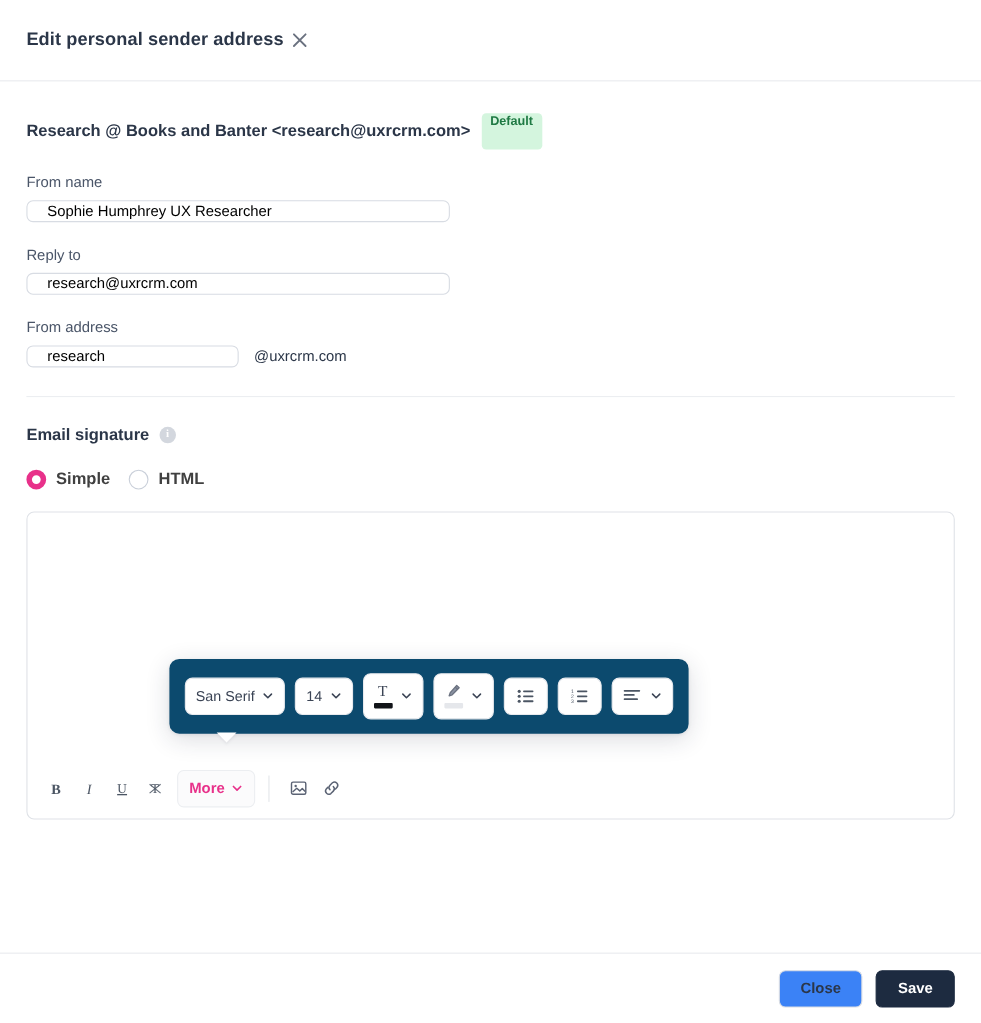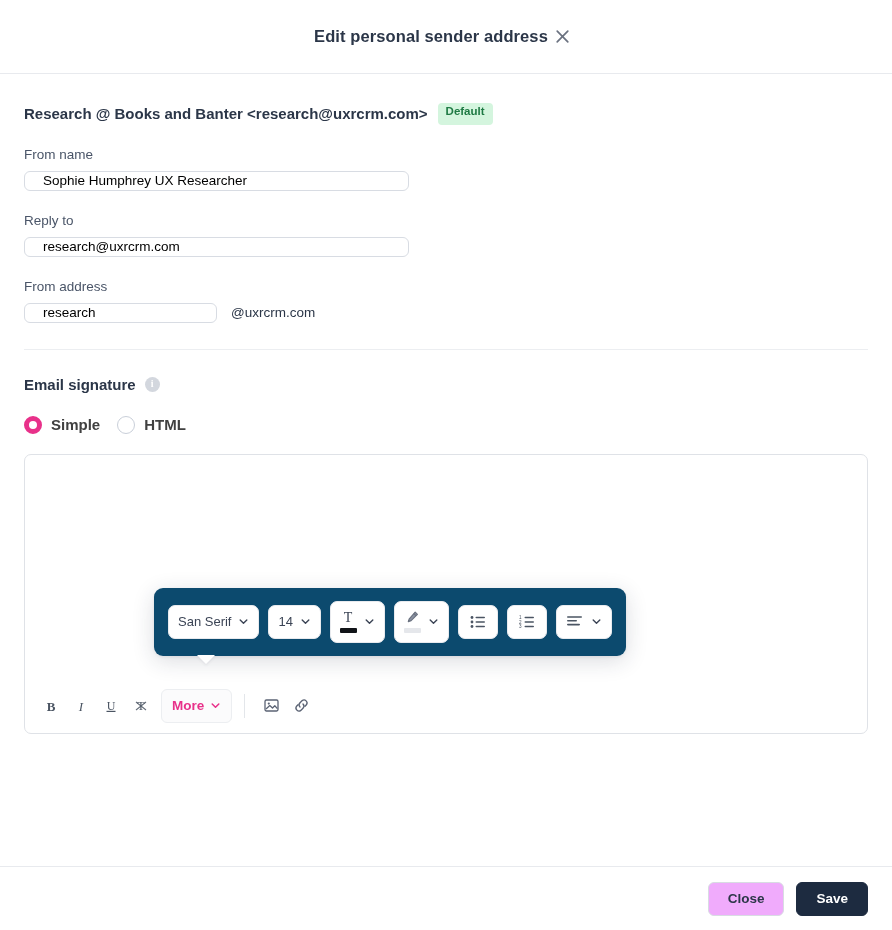--- a/index.html
+++ b/index.html
@@ -23,21 +23,21 @@
     overflow: hidden;
   }
 
   
   .modal-header {
     position: relative;
     height: 74px;
     flex: 0 0 74px;
     display: flex;
     align-items: center;
-    justify-content: center;
+    justify-content: flex-start;
     padding: 0 24px;
     border-bottom: 1px solid #e8eaee;
   }
   .modal-title {
     font-size: 16.5px;
     font-weight: bold;
     color: #2b3648;
     letter-spacing: 0.1px;
   }
   .close-btn {
@@ -63,21 +63,21 @@
   }
   .sender-address {
     font-size: 15px;
     font-weight: bold;
     color: #2b3648;
   }
   .badge-default {
     display: inline-block;
     font-size: 11.5px;
     font-weight: bold;
-    padding: 3px 8px 7px 8px;
+    padding: 3px 8px 18px 8px;
     border-radius: 4px;
     background: #d4f5de;
     color: #1f7a44;
     line-height: 1;
   }
   .send-from {
     margin-top: 10px;
     font-size: 12.5px;
     color: #8b94a7;
   }
@@ -291,21 +291,21 @@
   .btn {
     font-family: "Liberation Sans", sans-serif;
     font-size: 13.5px;
     font-weight: bold;
     border-radius: 6px;
     cursor: pointer;
     height: 34px;
     padding: 0 19px;
   }
   .btn-close {
-    background: #f0abfc;
+    background: #3b82f6;
     border: 1px solid #d8dce3;
     color: #2b3648;
   }
   .btn-save {
     background: #1d2b40;
     border: 1px solid #1d2b40;
     color: #ffffff;
   }
 </style>
 </head>

